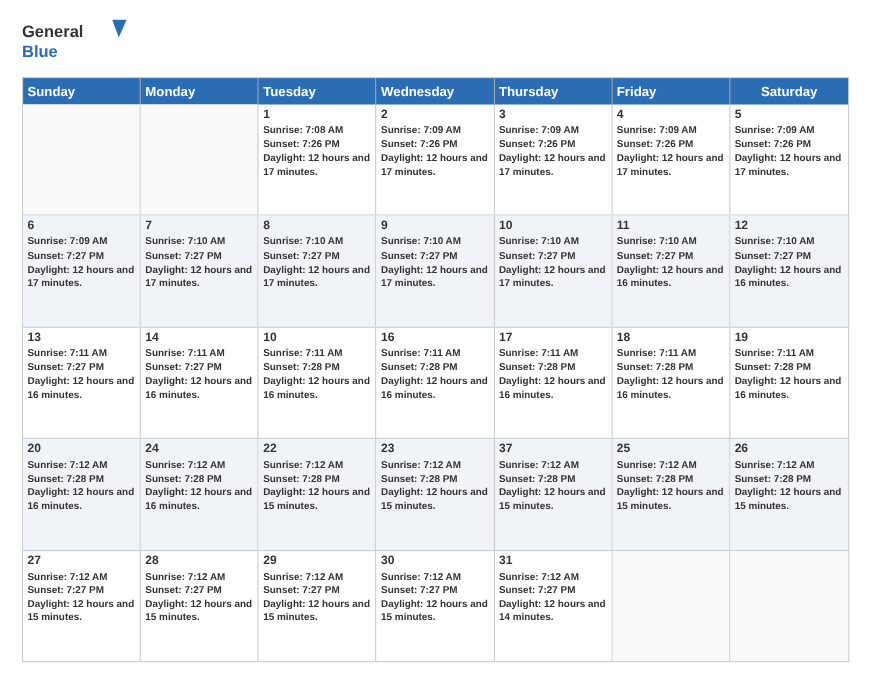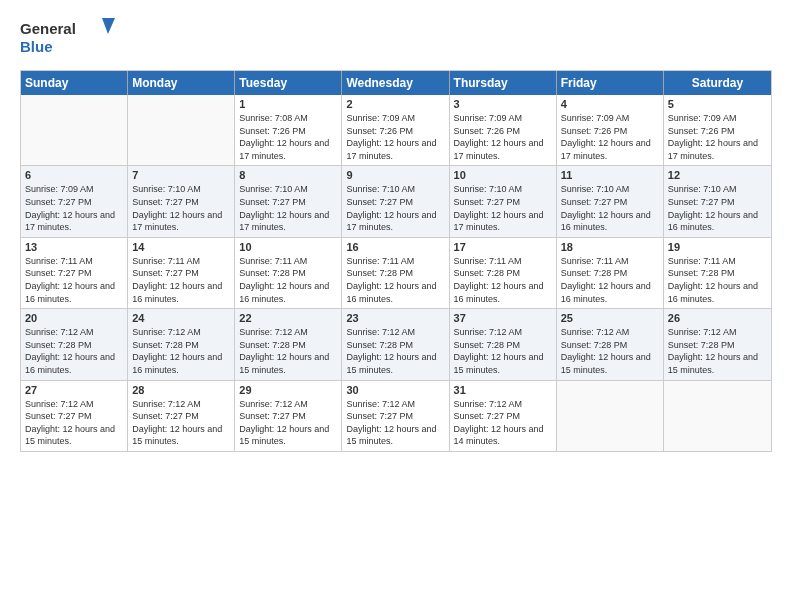--- a/index.html
+++ b/index.html
@@ -5,21 +5,21 @@
     * { box-sizing: border-box; margin: 0; padding: 0; }
     body {
       font-family: Arial, sans-serif;
       background: #fff;
       width: 792px;
       height: 612px;
       overflow: hidden;
     }
     .page {
       width: 792px;
-      height: 450px;
+      height: 612px;
       padding: 16px 20px 10px 20px;
       display: flex;
       flex-direction: column;
     }
     .header {
       display: flex;
       justify-content: space-between;
       align-items: flex-start;
       margin-bottom: 10px;
     }
@@ -88,20 +88,21 @@
     .day-num {
       font-size: 11px;
       font-weight: bold;
       display: block;
       margin-bottom: 2px;
     }
     .cell-info {
       font-size: 9px;
       line-height: 1.4;
       color: #333;
+      font-weight: bold;
     }
     .alt-row .cal-cell {
       background: #f0f4f8;
     }
   </style>
 </head>
 <body>
 
 <div class="page">
   <div class="header">

